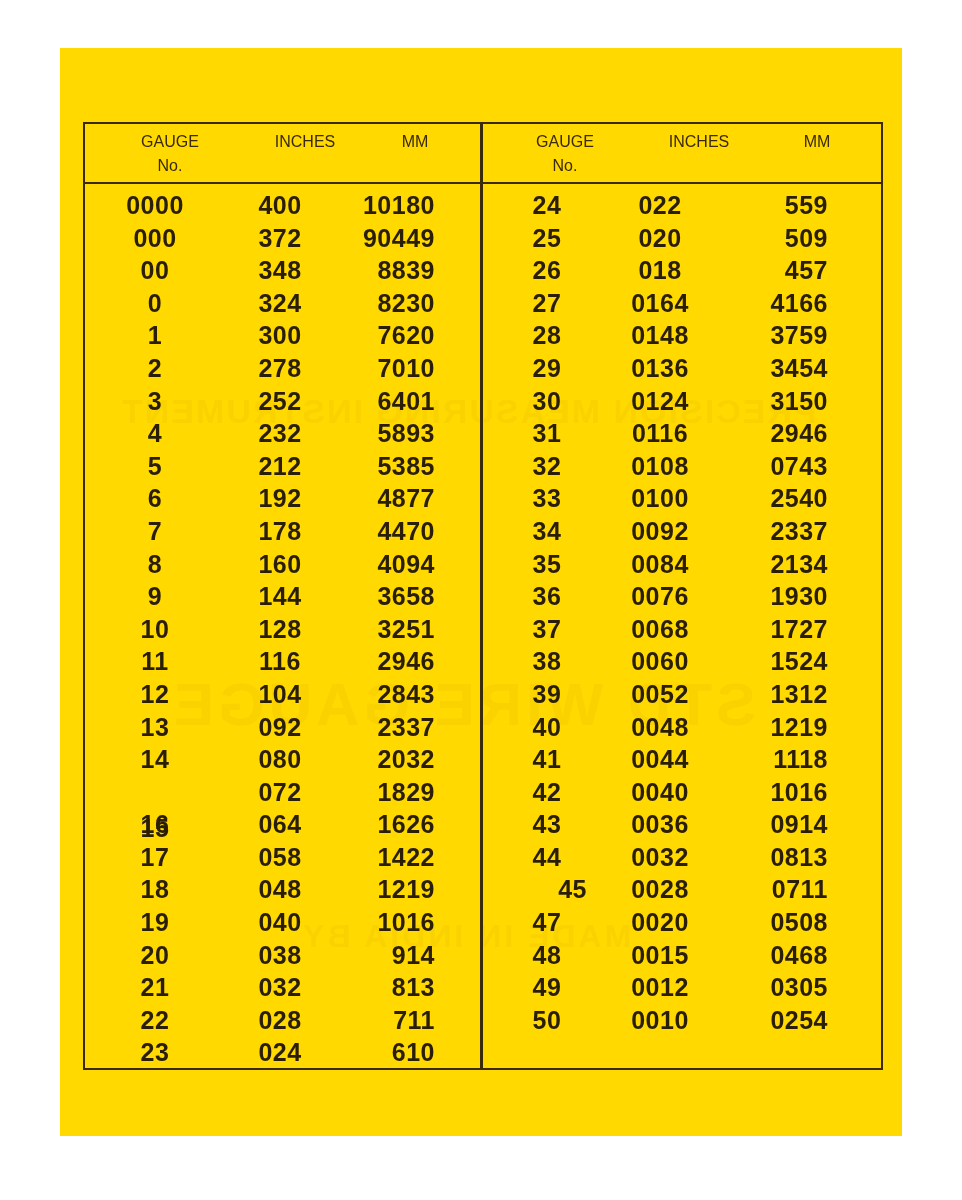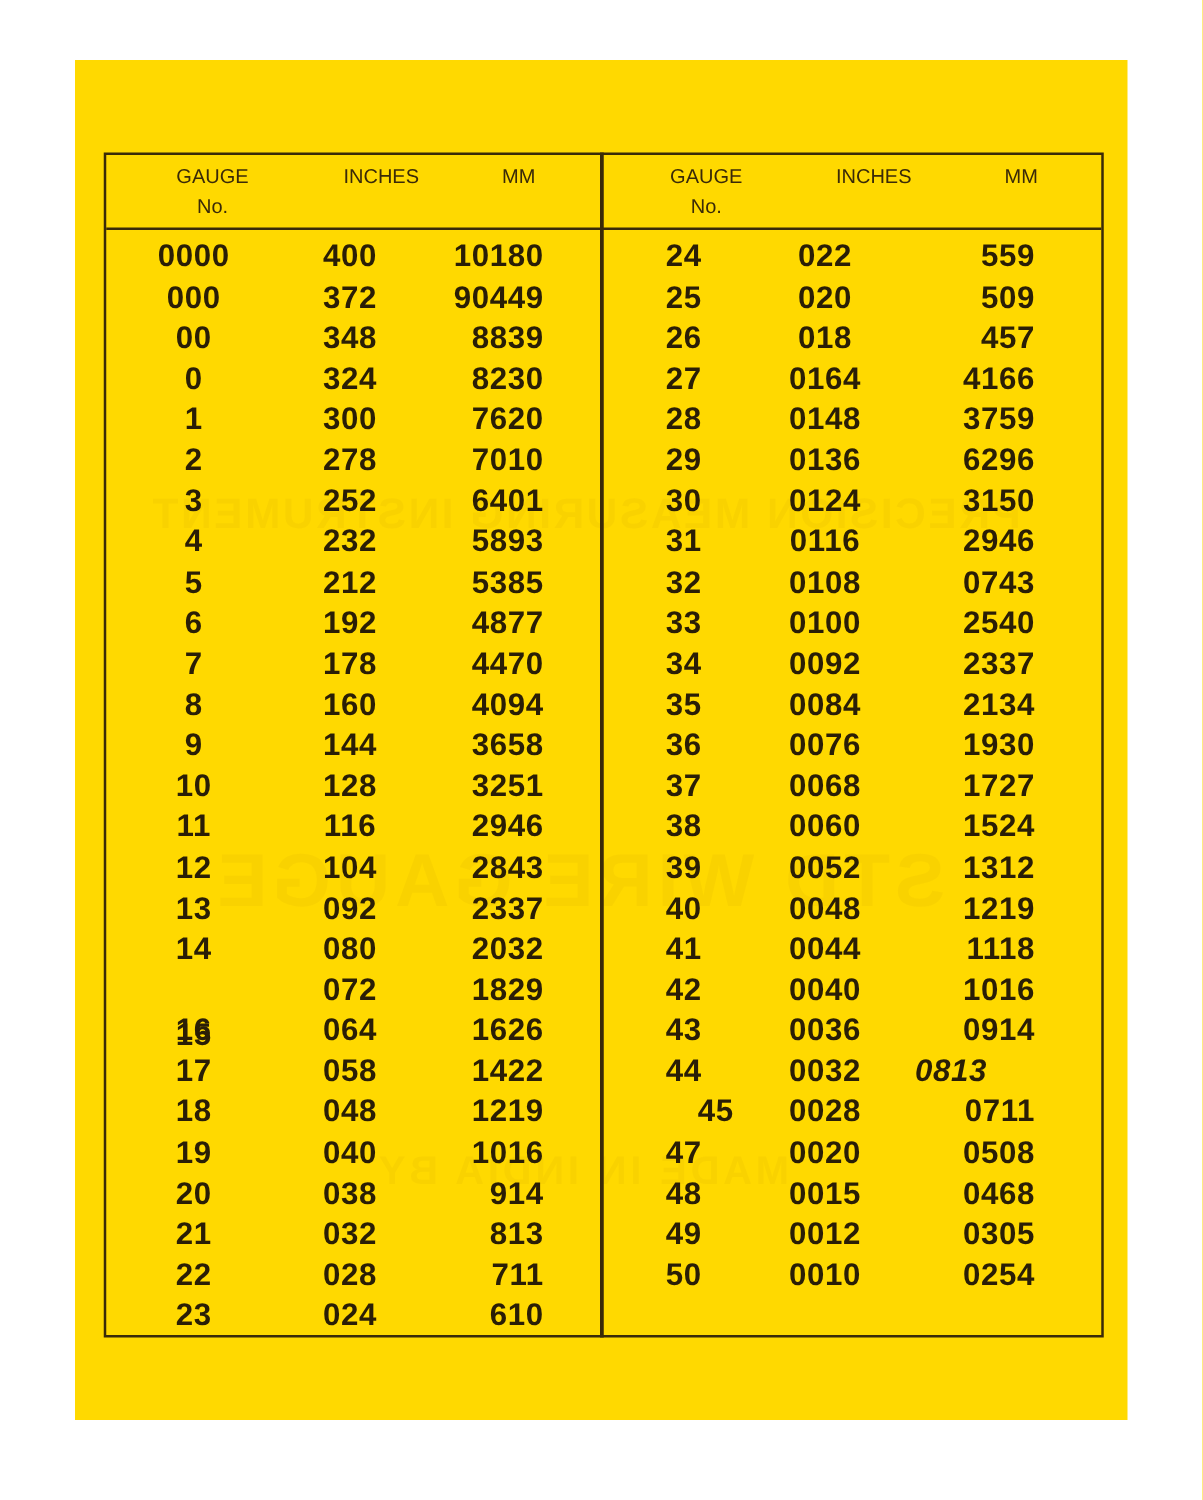--- a/index.html
+++ b/index.html
@@ -230,21 +230,21 @@
           <span style="left: 250px; width: 96px; text-align: right;">4166</span>
         </div>
         <div class="row">
           <span style="left: 25px; width: 80px; text-align: center;">28</span>
           <span style="left: 128px; width: 100px; text-align: center;">0148</span>
           <span style="left: 250px; width: 96px; text-align: right;">3759</span>
         </div>
         <div class="row">
           <span style="left: 25px; width: 80px; text-align: center;">29</span>
           <span style="left: 128px; width: 100px; text-align: center;">0136</span>
-          <span style="left: 250px; width: 96px; text-align: right;">6296</span>
+          <span style="left: 250px; width: 96px; text-align: right;">3454</span>
         </div>
         <div class="row">
           <span style="left: 25px; width: 80px; text-align: center;">30</span>
           <span style="left: 128px; width: 100px; text-align: center;">0124</span>
           <span style="left: 250px; width: 96px; text-align: right;">3150</span>
         </div>
         <div class="row">
           <span style="left: 25px; width: 80px; text-align: center;">31</span>
           <span style="left: 128px; width: 100px; text-align: center;">0116</span>
           <span style="left: 250px; width: 96px; text-align: right;">2946</span>
@@ -305,21 +305,21 @@
           <span style="left: 250px; width: 96px; text-align: right;">1016</span>
         </div>
         <div class="row">
           <span style="left: 25px; width: 80px; text-align: center;">43</span>
           <span style="left: 128px; width: 100px; text-align: center;">0036</span>
           <span style="left: 250px; width: 96px; text-align: right;">0914</span>
         </div>
         <div class="row">
           <span style="left: 25px; width: 80px; text-align: center;">44</span>
           <span style="left: 128px; width: 100px; text-align: center;">0032</span>
-          <span style="left: 250px; width: 96px;  font-style: italic;">0813</span>
+          <span style="left: 250px; width: 96px; text-align: right;">0813</span>
         </div>
         <div class="row">
           <span style="left: 25px; width: 80px; text-align: right;">45</span>
           <span style="left: 128px; width: 100px; text-align: center;">0028</span>
           <span style="left: 250px; width: 96px; text-align: right;">0711</span>
         </div>
         <div class="row">
           <span style="left: 25px; width: 80px; text-align: center;">47</span>
           <span style="left: 128px; width: 100px; text-align: center;">0020</span>
           <span style="left: 250px; width: 96px; text-align: right;">0508</span>

